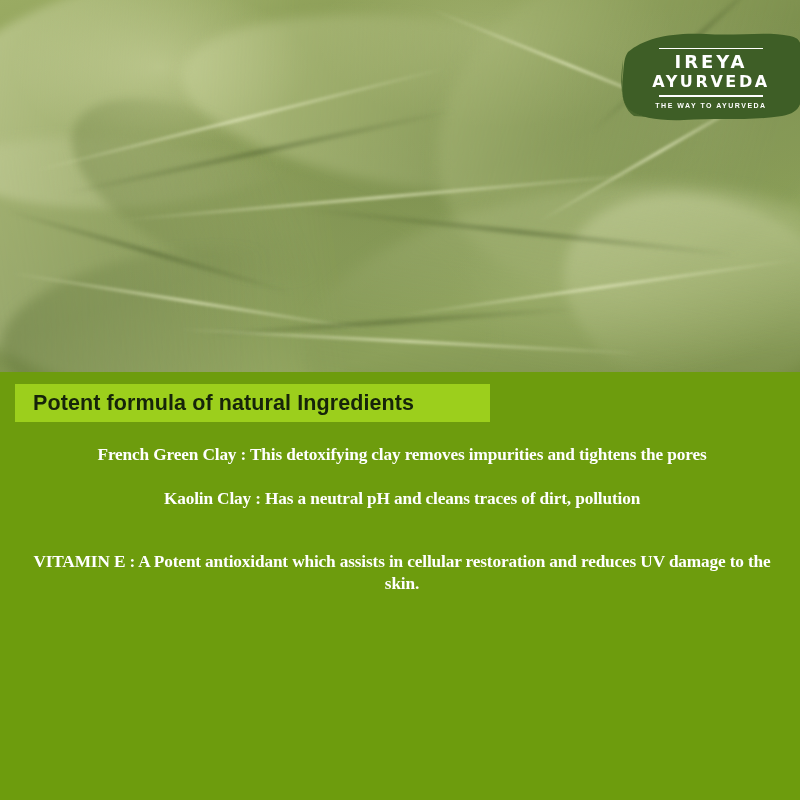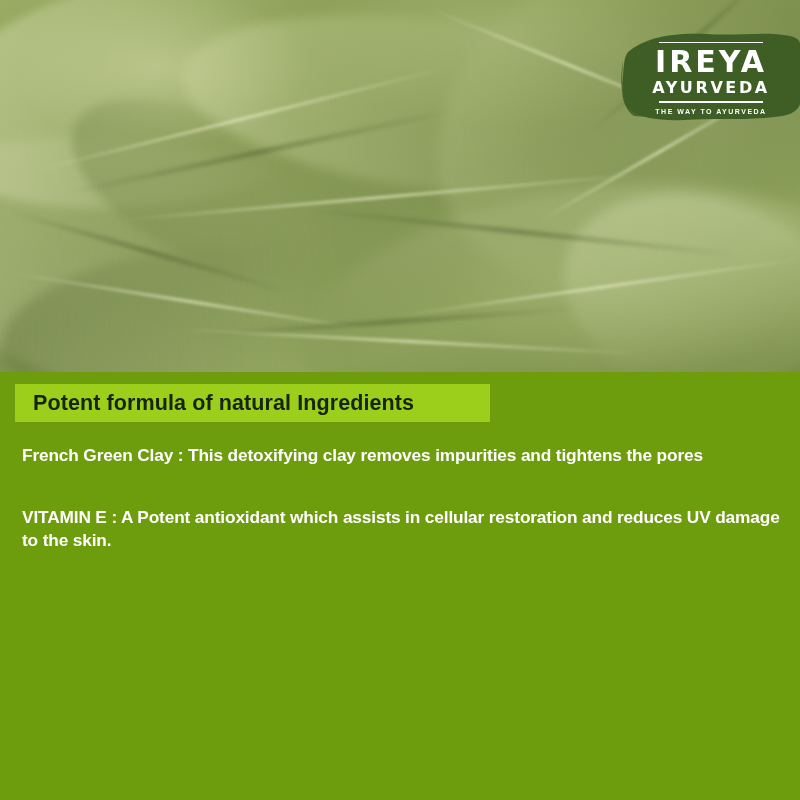--- a/index.html
+++ b/index.html
@@ -132,21 +132,21 @@
   }
   .logo-rule {
     width: 104px;
     height: 1.5px;
     background: #ffffff;
     margin: 0 0 4px 0;
   }
   .logo-rule.bottom { margin: 5px 0 0 0; width: 104px; }
   .logo-main {
     color: #ffffff;
-    font-size: 30px;
+    font-size: 18px;
     font-weight: 700;
     letter-spacing: 3px;
     line-height: 1;
     font-family: "DejaVu Sans", sans-serif;
   }
   .logo-sub {
     color: #ffffff;
     font-size: 16px;
     font-weight: 700;
     letter-spacing: 2.6px;
@@ -163,20 +163,21 @@
     margin-top: 5px;
     font-family: "Liberation Sans", sans-serif;
   }
 
   
   .panel {
     position: absolute;
     left: 0; top: 372px;
     width: 650px; height: 428px;
     background: #6d9c0d;
+    text-align: center;
   }
   .heading-box {
     position: absolute;
     left: 15px; top: 12px;
     width: 475px; height: 38px;
     background: #9ccf1c;
     display: flex;
     align-items: center;
   }
   .heading-text {
@@ -192,21 +193,21 @@
     left: 22px; top: 72px;
     width: 760px;
   }
   .ingredient-line {
     color: #ffffff;
     font-size: 17.3px;
     font-weight: 600;
     line-height: 1.30;
     margin-bottom: 22px;
     letter-spacing: -0.15px;
-    font-family: Liberation Sans, sans-serif;
+    font-family: Liberation Serif, serif;
     white-space: pre-wrap;
   }
   .ingredient-line:last-child { margin-bottom: 0; margin-top: 40px; }
 </style>
 </head>
 <body>
 
 <div class="canvas">
 
   <div class="photo">
@@ -252,17 +253,18 @@
   </div>
 
   <div class="panel">
 
     <div class="heading-box">
       <div class="heading-text">Potent formula of natural Ingredients</div>
     </div>
 
     <div class="ingredients">
       <div class="ingredient-line">French Green Clay : This detoxifying clay removes impurities and tightens the pores</div>
+      <div class="ingredient-line">Kaolin Clay : Has a neutral pH and cleans traces of dirt, pollution</div>
       <div class="ingredient-line">VITAMIN E : A Potent antioxidant which assists in cellular restoration and reduces UV damage to the skin.</div>
     </div>
 
   </div>
 </div>
 
 </body></html>

